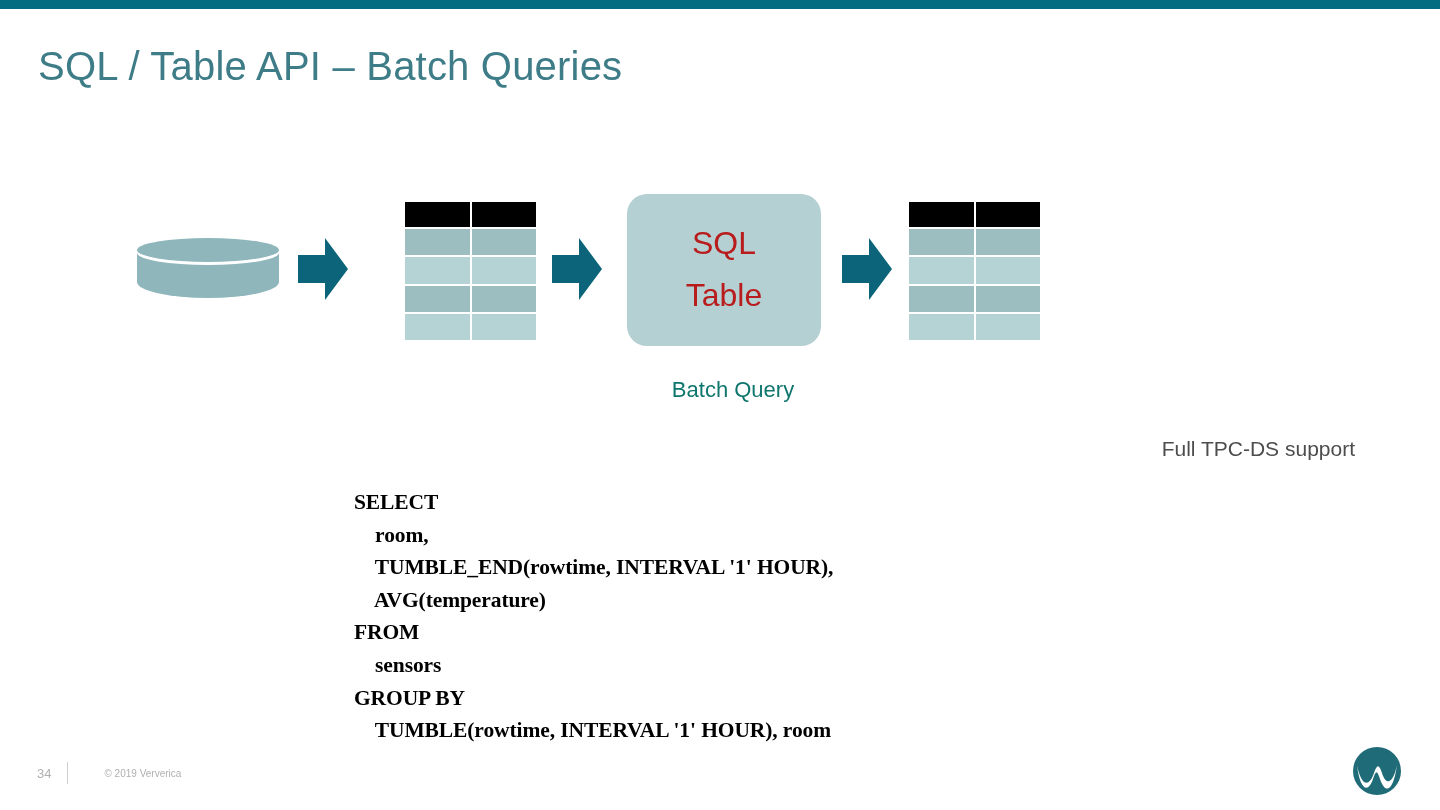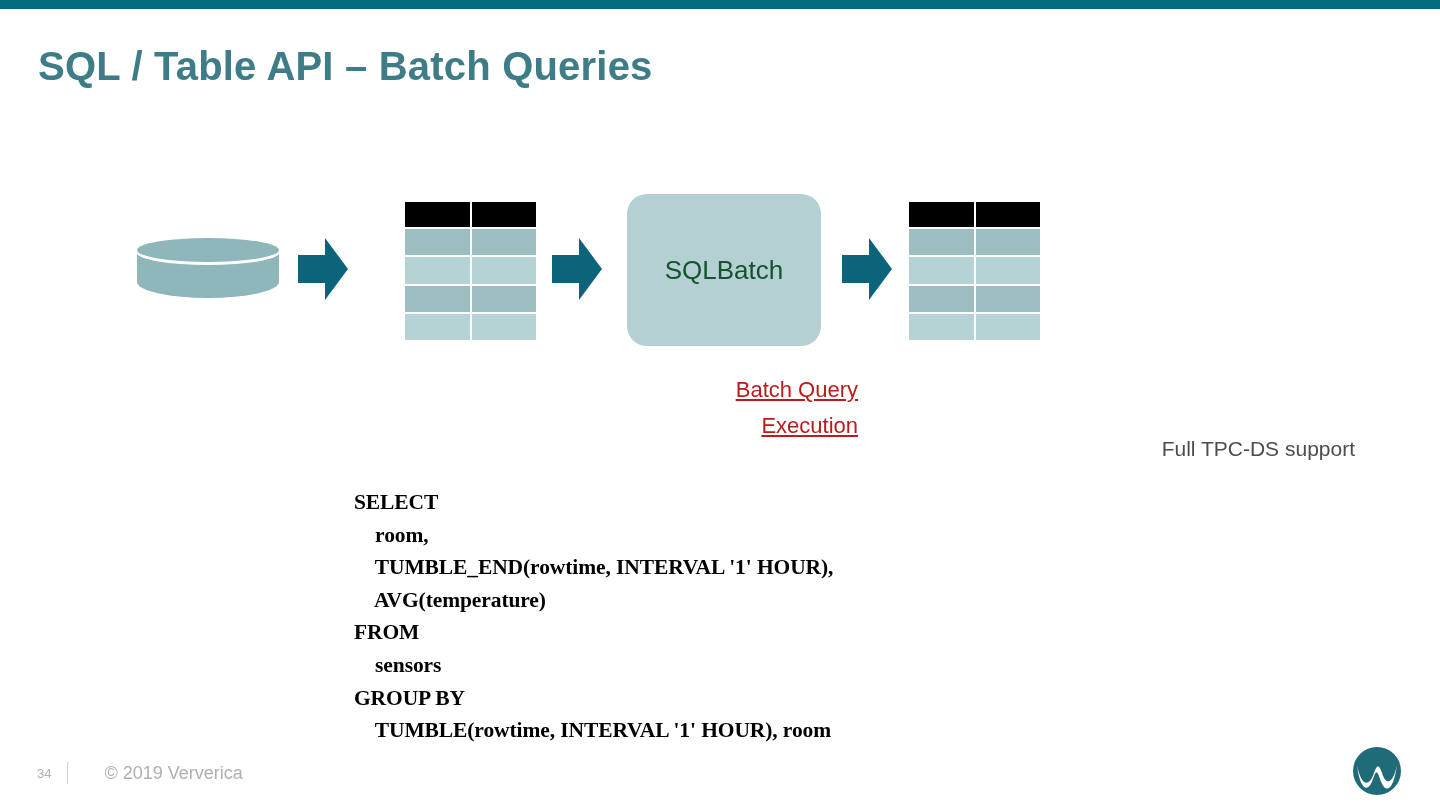--- a/index.html
+++ b/index.html
@@ -23,21 +23,21 @@
     height: 9px;
     background: #046c80;
   }
 
   
   .slide-title {
     position: absolute;
     left: 38px;
     top: 44px;
     font-size: 40px;
-    font-weight: 700;
+    font-weight: 400;
     letter-spacing: 0.2px;
     color: #3e7c87;
     white-space: nowrap;
   }
 
   
   .pipeline {
     position: absolute;
     left: 0;
     top: 190px;
@@ -110,40 +110,39 @@
   
   .query-box {
     position: absolute;
     left: 627px;
     top: 4px;
     width: 194px;
     height: 152px;
     background: #b4d0d2;
     border-radius: 20px;
     display: flex;
-    flex-direction: row;
+    flex-direction: column;
     align-items: center;
     justify-content: center;
-    color: #14532d;
-    font-size: 26px;
+    color: #b91c1c;
+    font-size: 32px;
     line-height: 1.62;
     font-weight: 400;
   }
 
   
   .pipeline-caption {
     position: absolute;
     left: 608px;
     top: 372px;
     width: 250px;
-    text-align: right;
+    text-align: center;
     font-size: 22px;
     line-height: 1.62;
-    color: #b91c1c;
-    text-decoration: underline;
+    color: #0f766e;
   }
 
   
   .side-note {
     position: absolute;
     left: 1035px;
     top: 433px;
     width: 320px;
     text-align: right;
     font-size: 21px;
@@ -177,21 +176,21 @@
   .footer-page {
     font-size: 13px;
   }
   .footer-divider {
     width: 1px;
     height: 22px;
     background: #cfcfcf;
     margin: 0 16px;
   }
   .footer-copy {
-    font-size: 18px;
+    font-size: 10px;
     padding-left: 20px;
   }
 
   
   .brand-logo {
     position: absolute;
     left: 1352px;
     top: 746px;
     width: 50px;
     height: 50px;
@@ -242,21 +241,21 @@
   </div>
 
   <div class="arrow arrow-2">
     <svg width="50" height="62" viewBox="0 0 50 62">
       <polygon points="0,17 27,17 27,0 50,31 27,62 27,45 0,45" fill="#0b6479"></polygon>
     </svg>
   </div>
 
   <div class="query-box">
     <div>SQL</div>
-    <div>Batch</div>
+    <div>Table</div>
   </div>
 
   <div class="arrow arrow-3">
     <svg width="50" height="62" viewBox="0 0 50 62">
       <polygon points="0,17 27,17 27,0 50,31 27,62 27,45 0,45" fill="#0b6479"></polygon>
     </svg>
   </div>
 
   <div class="data-table table-out">
     <div class="tbl-row tbl-head">
@@ -278,21 +277,20 @@
     <div class="tbl-row row-light">
       <div class="tbl-cell"></div>
       <div class="tbl-cell"></div>
     </div>
   </div>
 
 </div>
 
 <div class="pipeline-caption">
   <div>Batch Query</div>
-  <div>Execution</div>
 </div>
 
 <div class="side-note">
   <div>Full TPC-DS support</div>
 </div>
 
 <div class="sql-code">SELECT
     room,
     TUMBLE_END(rowtime, INTERVAL '1' HOUR),
     AVG(temperature)

